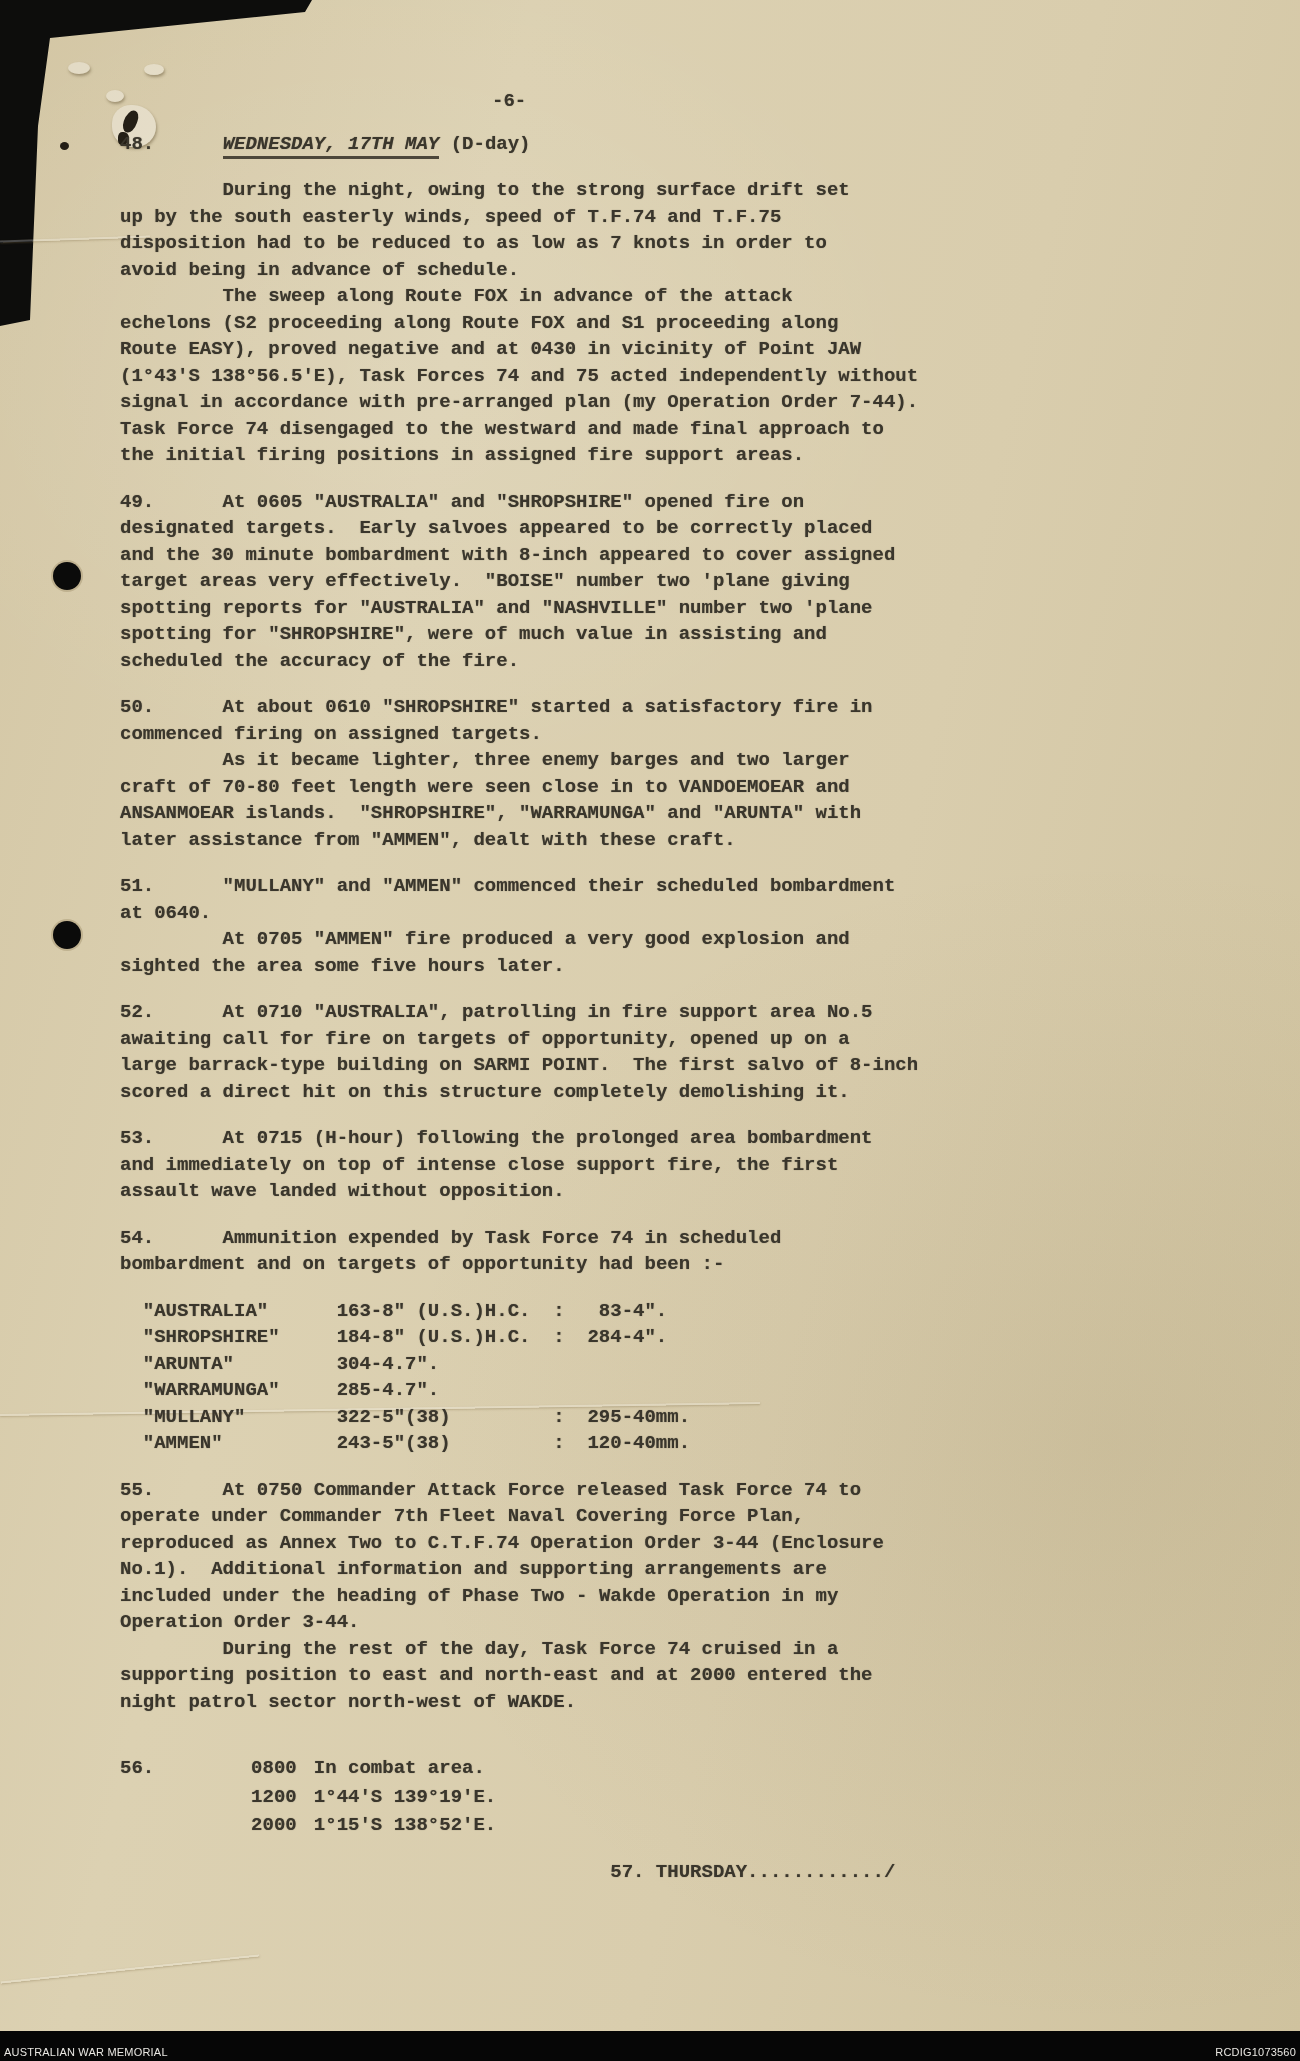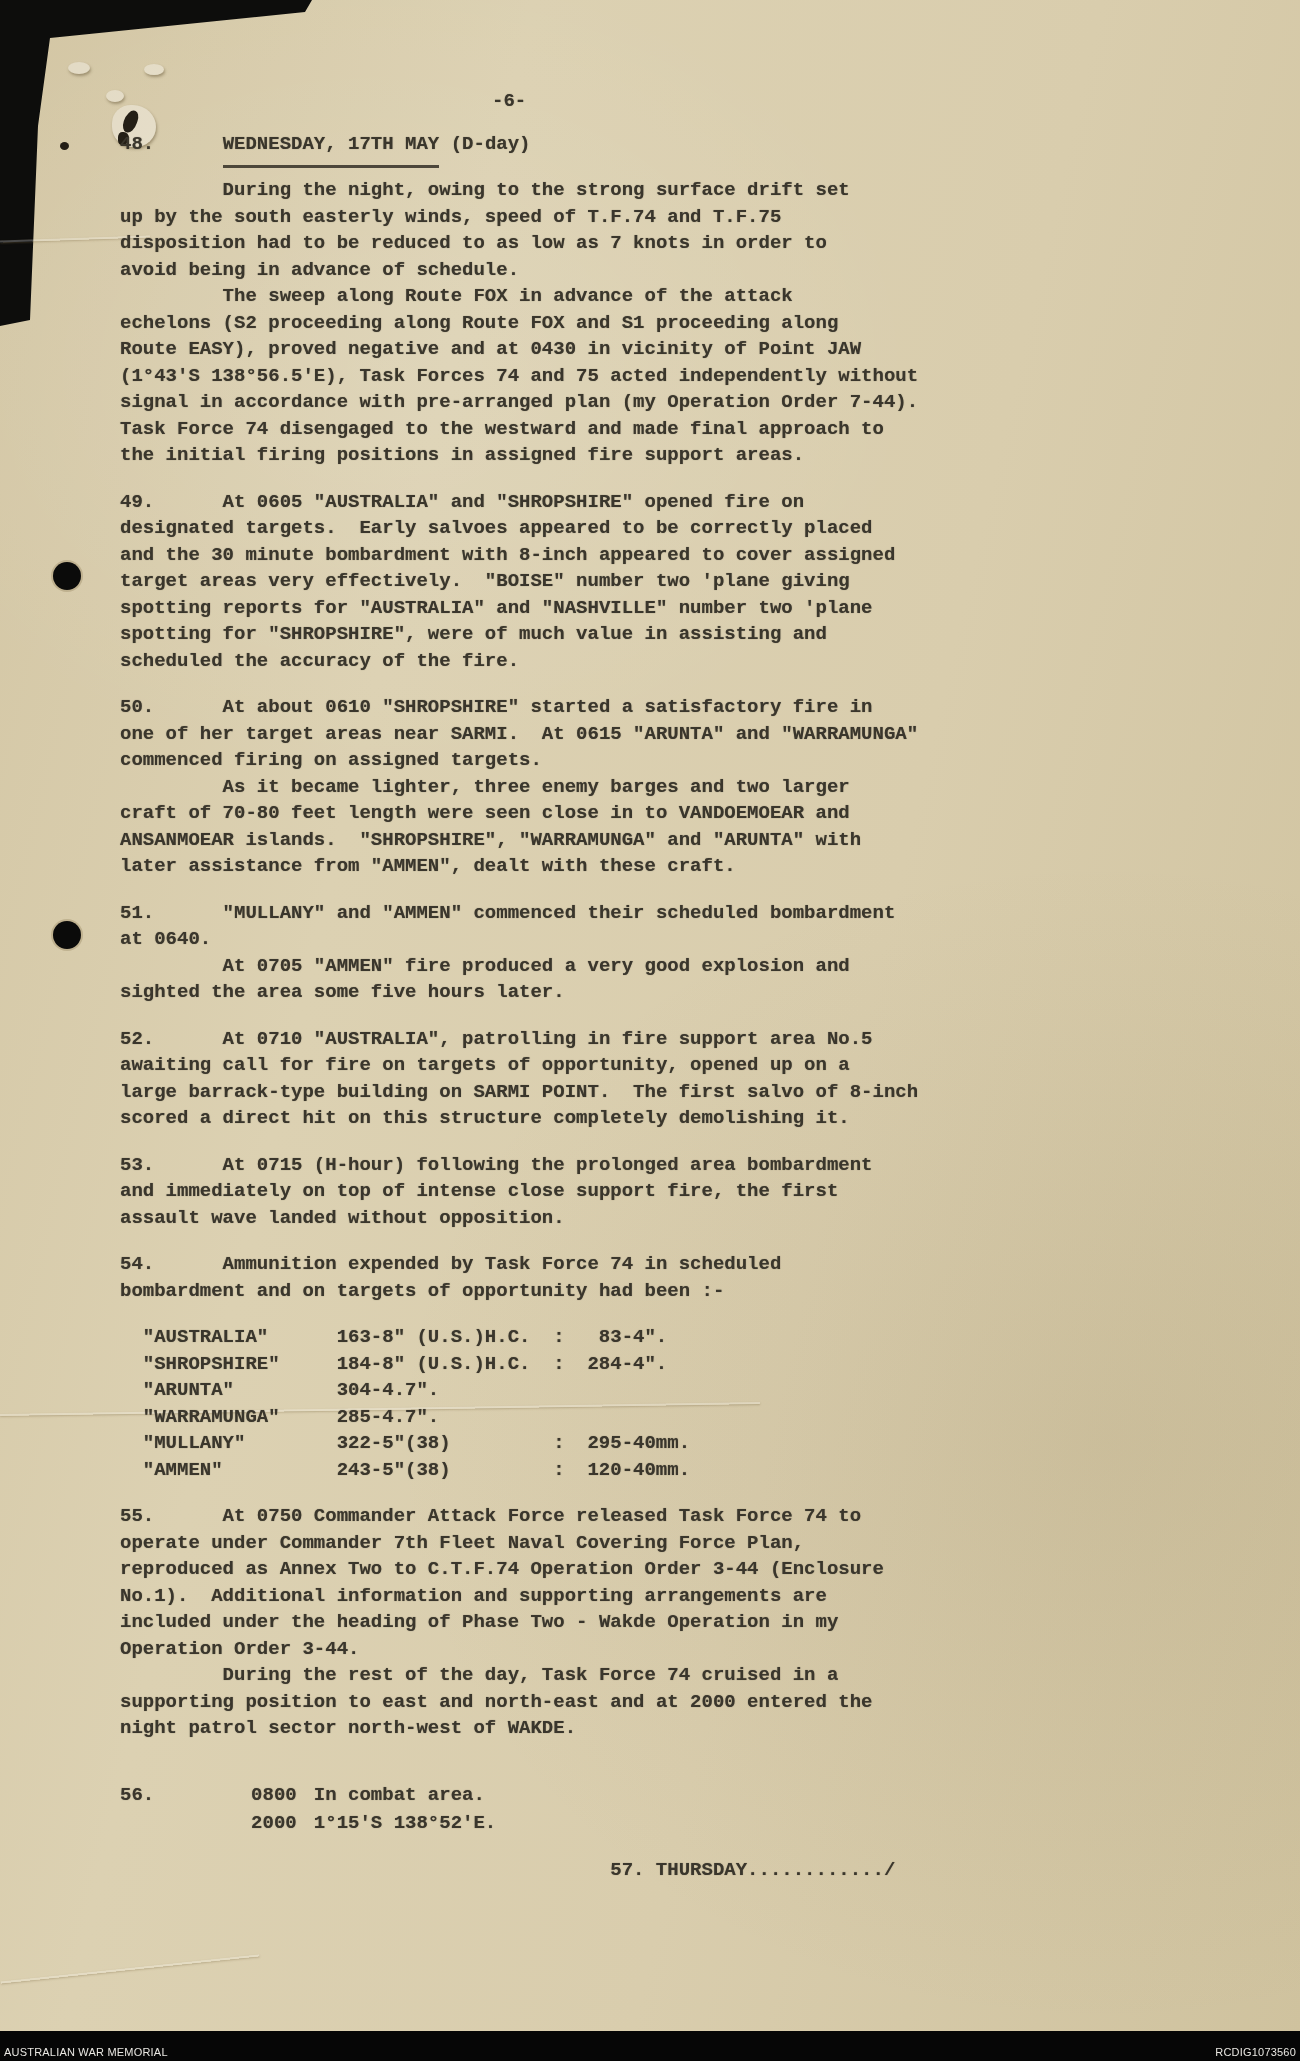--- a/index.html
+++ b/index.html
@@ -28,21 +28,21 @@
   .punch-hole{position:absolute;width:28px;height:28px;border-radius:50%;background:#0b0b0a;
     box-shadow:0 0 0 2px rgba(120,100,60,.25);}
   .typed{
     position:absolute;left:120px;top:0;width:1120px;
     font-weight:bold;font-size:19px;line-height:26.5px;color:#3a362c;
     text-shadow:0 0 1px rgba(46,42,33,.55);
   }
   .line{white-space:pre;}
   .page-number{padding-top:88px;padding-left:372px;}
   .heading{margin-top:16px;white-space:pre;}
-  .heading .title{border-bottom:3px solid rgba(52,47,38,.85);padding-bottom:10px;}
+  .heading .title{border-bottom:3px solid rgba(52,47,38,.85);padding-bottom:1px;font-style:italic;}
   .para,.table,.movements,.sign{margin-top:20px;}
   .table{padding-left:2ch;}
   .trow span{display:inline-block;white-space:pre;}
   .trow .c0{width:17ch;}
   .trow .c1{width:19ch;}
   .trow .c2{width:1ch;}
   .movements .mnum{display:inline-block;white-space:pre;width:10ch;margin-top:20px;}
   .movements .mtime{display:inline-block;white-space:pre;width:7ch;text-align:center;}
   .sign{padding-left:43ch;}
   .footer-bar{
@@ -92,21 +92,20 @@
         <div class="line">49.      At 0605 "AUSTRALIA" and "SHROPSHIRE" opened fire on</div>
         <div class="line">designated targets.  Early salvoes appeared to be correctly placed</div>
         <div class="line">and the 30 minute bombardment with 8-inch appeared to cover assigned</div>
         <div class="line">target areas very effectively.  "BOISE" number two 'plane giving</div>
         <div class="line">spotting reports for "AUSTRALIA" and "NASHVILLE" number two 'plane</div>
         <div class="line">spotting for "SHROPSHIRE", were of much value in assisting and</div>
         <div class="line">scheduled the accuracy of the fire.</div>
       </div>
       <div class="para">
         <div class="line">50.      At about 0610 "SHROPSHIRE" started a satisfactory fire in</div>
-        <div class="line">one of her target areas near SARMI.  At 0615 "ARUNTA" and "WARRAMUNGA"</div>
         <div class="line">commenced firing on assigned targets.</div>
         <div class="line">         As it became lighter, three enemy barges and two larger</div>
         <div class="line">craft of 70-80 feet length were seen close in to VANDOEMOEAR and</div>
         <div class="line">ANSANMOEAR islands.  "SHROPSHIRE", "WARRAMUNGA" and "ARUNTA" with</div>
         <div class="line">later assistance from "AMMEN", dealt with these craft.</div>
       </div>
       <div class="para">
         <div class="line">51.      "MULLANY" and "AMMEN" commenced their scheduled bombardment</div>
         <div class="line">at 0640.</div>
         <div class="line">         At 0705 "AMMEN" fire produced a very good explosion and</div>
@@ -141,20 +140,21 @@
         <div class="line">reproduced as Annex Two to C.T.F.74 Operation Order 3-44 (Enclosure</div>
         <div class="line">No.1).  Additional information and supporting arrangements are</div>
         <div class="line">included under the heading of Phase Two - Wakde Operation in my</div>
         <div class="line">Operation Order 3-44.</div>
         <div class="line">         During the rest of the day, Task Force 74 cruised in a</div>
         <div class="line">supporting position to east and north-east and at 2000 entered the</div>
         <div class="line">night patrol sector north-west of WAKDE.</div>
       </div>
       <div class="movements">
         <div class="line"><span class="mnum">56.</span><span class="mtime">0800</span><span class="mpos">In combat area.</span></div>
+        <div class="line"><span class="mnum"></span><span class="mtime">1200</span><span class="mpos">1°44'S 139°19'E.</span></div>
         <div class="line"><span class="mnum"></span><span class="mtime">2000</span><span class="mpos">1°15'S 138°52'E.</span></div>
       </div>
       <div class="sign">
         <div class="line">57. THURSDAY............/</div>
       </div>
     </div>
 </div>
 
 <div class="footer-bar">
   <span class="fl">AUSTRALIAN WAR MEMORIAL</span>

